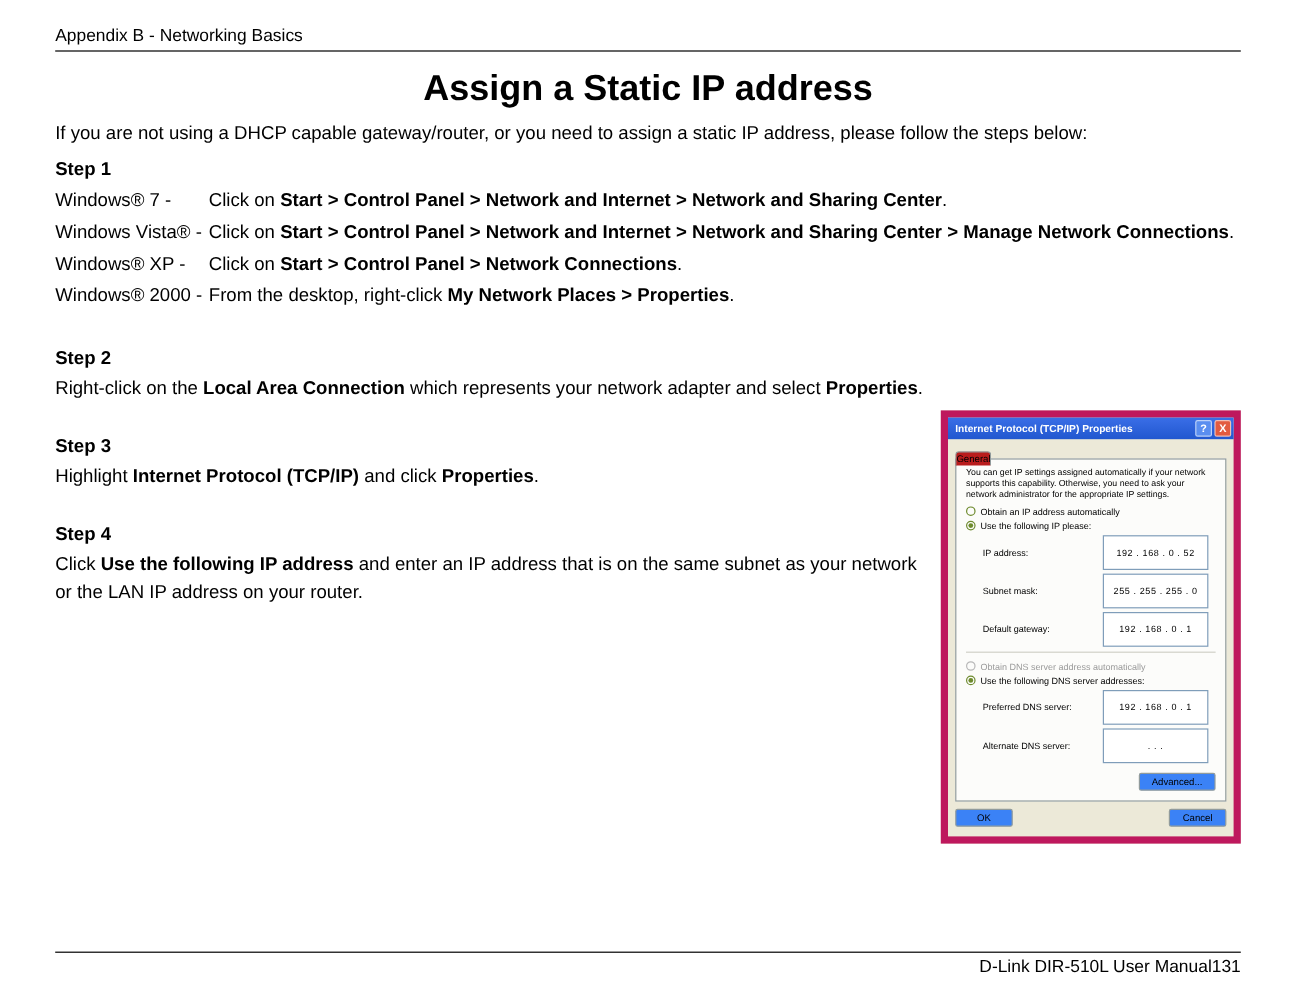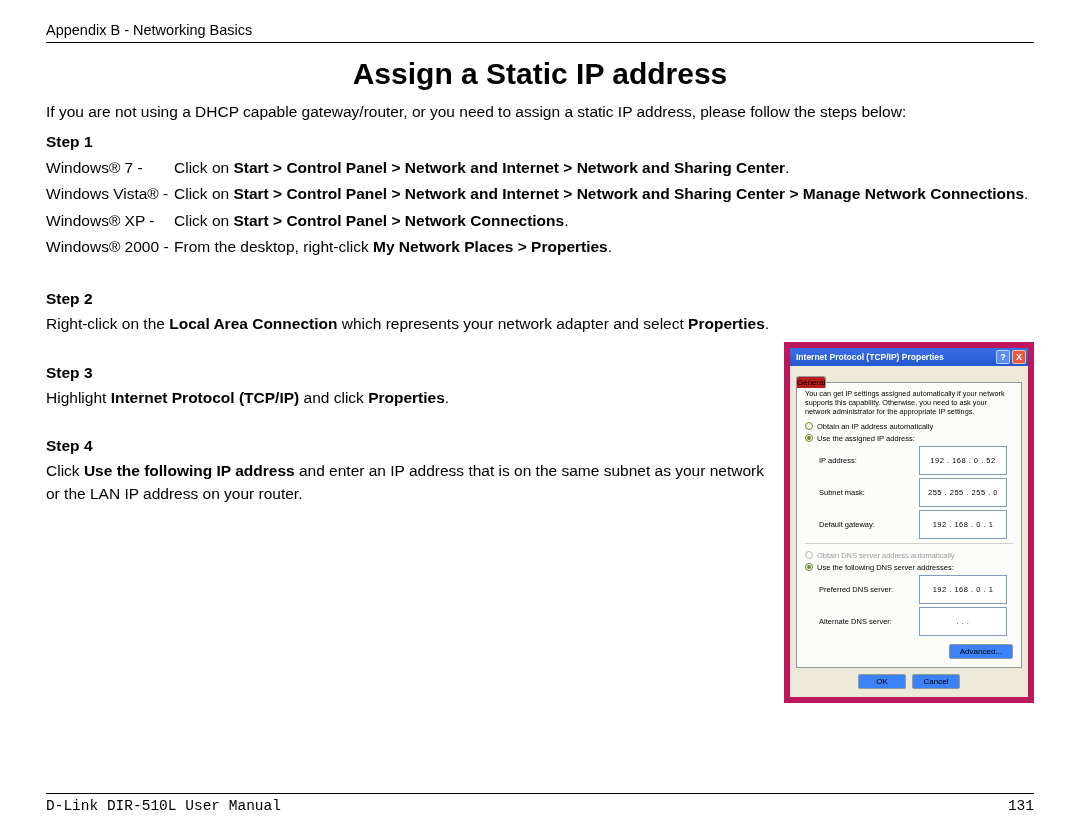--- a/index.html
+++ b/index.html
@@ -101,35 +101,35 @@
   .xp-radio.dis .dot { border-color:#b8b8b8; }
   .xp-group { border-top: 1px solid #d0d0c8; margin-top: 4px; padding-top: 4px; }
   .xp-field { display:flex; align-items:center; font-size:7.5px; margin:3px 0 3px 14px; }
   .xp-field .lbl { width: 100px; }
   .ip-input {
     border: 1px solid #7f9db9; background:#fff; height: 29px;
     display: inline-flex; align-items:center; padding: 0 4px;
     font-size: 7.5px; letter-spacing: .5px; min-width: 88px;
     justify-content: center;
   }
-  .xp-bottom { display:flex; justify-content:center; gap:6px; padding: 0 6px 8px 6px; }
+  .xp-bottom { display:flex; justify-content:space-between; gap:6px; padding: 0 6px 8px 6px; }
   .xp-button {
     border: 1px solid #919b9c; background:#3b82f6;
     font-size: 8px; padding: 2px 10px; border-radius:2px;
     min-width: 48px; text-align:center;
   }
   .xp-adv { display:flex; justify-content:flex-end; margin-top:8px; }
 
   .footer {
     position: absolute;
     left: 46px; right: 46px; bottom: 20px;
     border-top: 1px solid #000;
     padding-top: 4px;
     font-size: 14.5px;
-    display: flex; justify-content: space-between; font-family: Liberation Mono, monospace;
+    display: flex; justify-content: flex-end;
   }
 </style>
 </head>
 <body>
 
 <div class="page">
   <div class="topline">Appendix B - Networking Basics</div>
 
   <h1 class="title">Assign a Static IP address</h1>
 
@@ -197,21 +197,21 @@
         </div>
         <div class="xp-frame">
           <div class="xp-info">You can get IP settings assigned automatically if your network supports this capability. Otherwise, you need to ask your network administrator for the appropriate IP settings.</div>
 
           <div class="xp-radio">
             <span class="dot"></span>
             <span>Obtain an IP address automatically</span>
           </div>
           <div class="xp-radio sel">
             <span class="dot"></span>
-            <span>Use the assigned IP address:</span>
+            <span>Use the following IP please:</span>
           </div>
           <div class="xp-field">
             <span class="lbl">IP address:</span>
             <span class="ip-input">192 . 168 .   0  .  52</span>
           </div>
           <div class="xp-field">
             <span class="lbl">Subnet mask:</span>
             <span class="ip-input">255 . 255 . 255 .   0</span>
           </div>
           <div class="xp-field">

